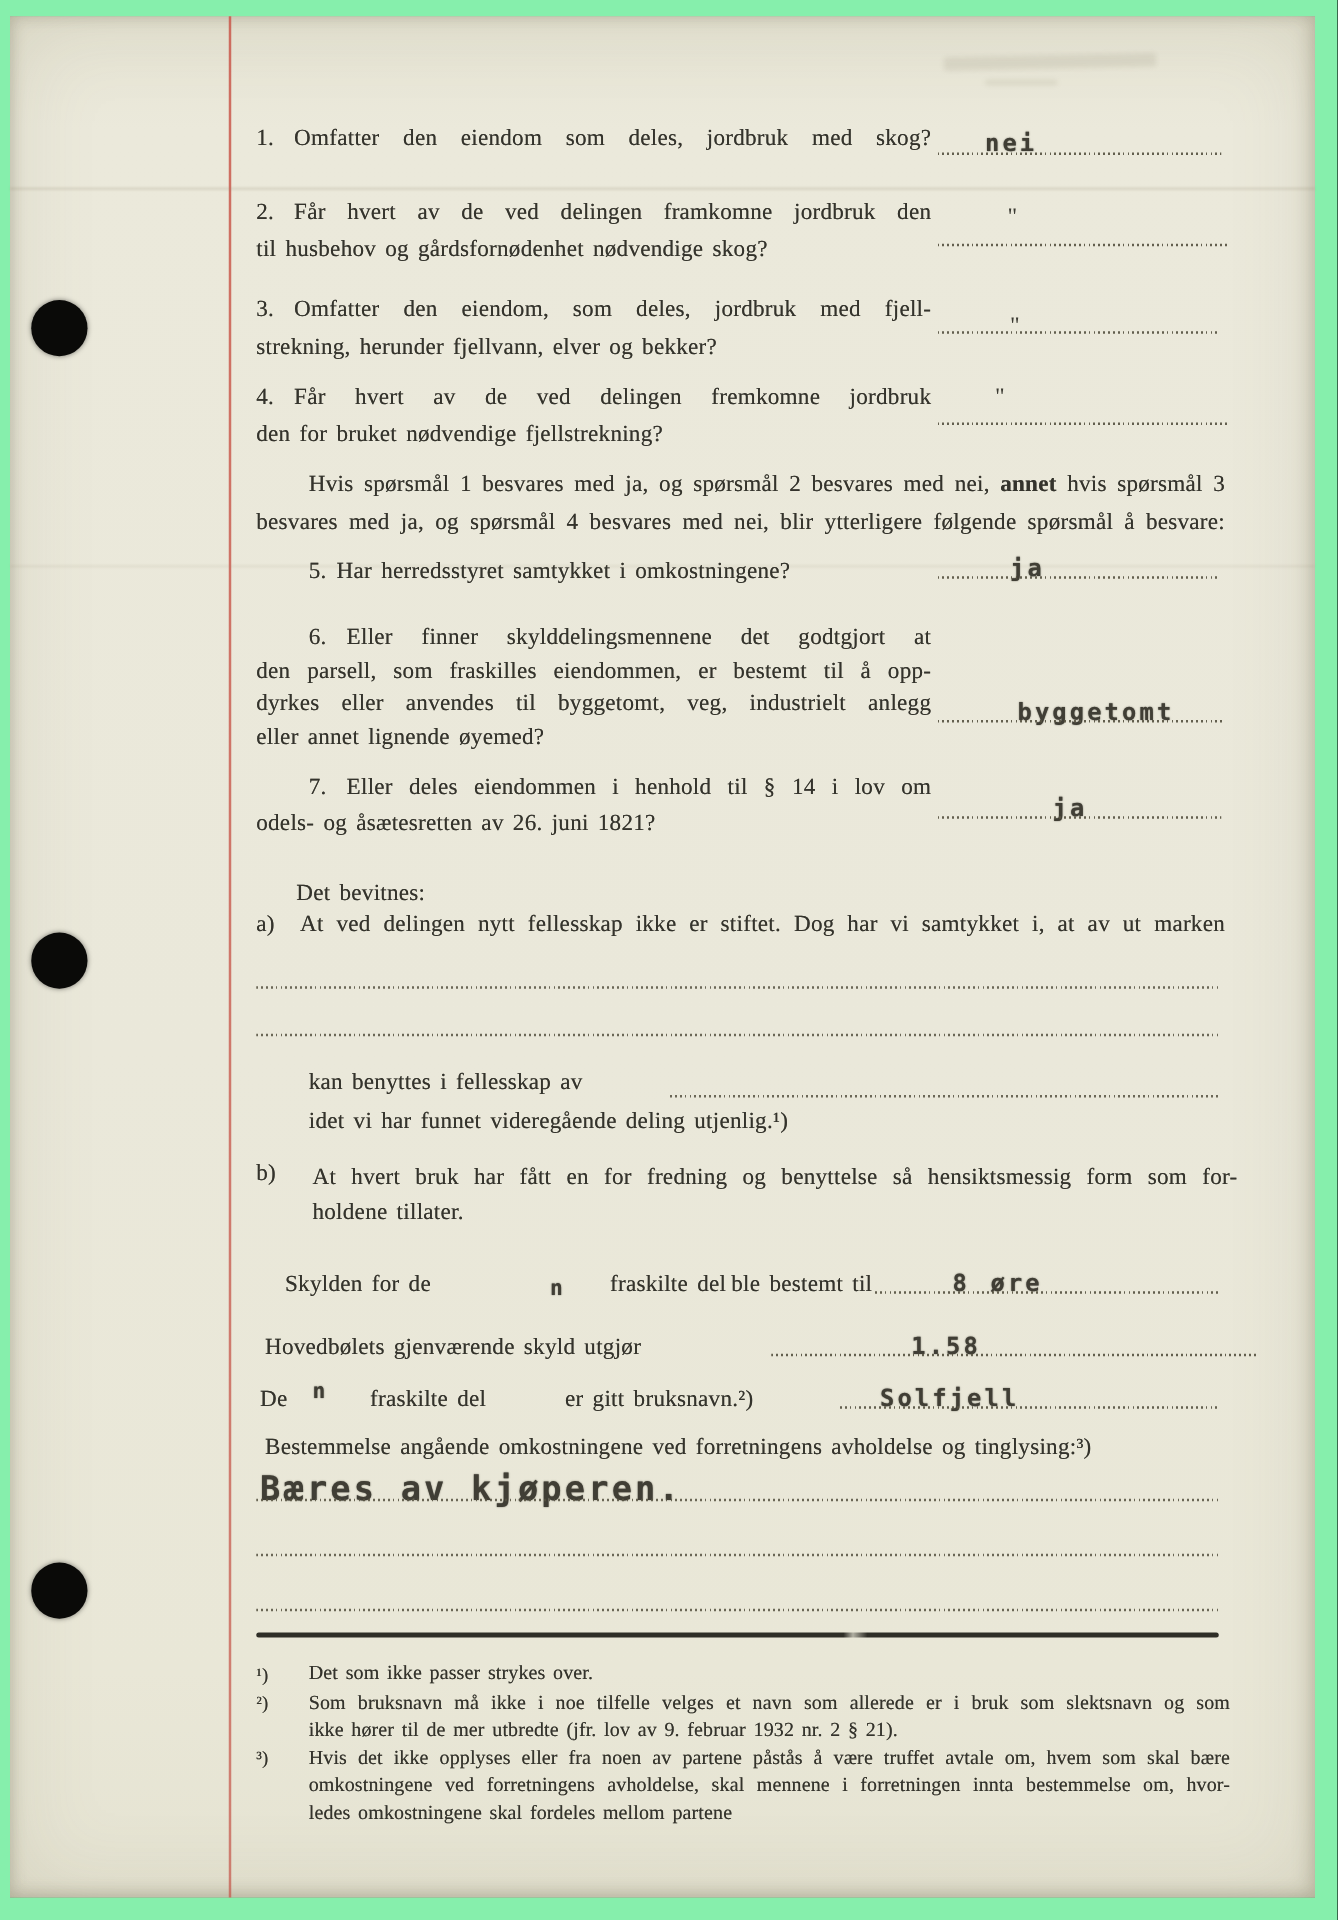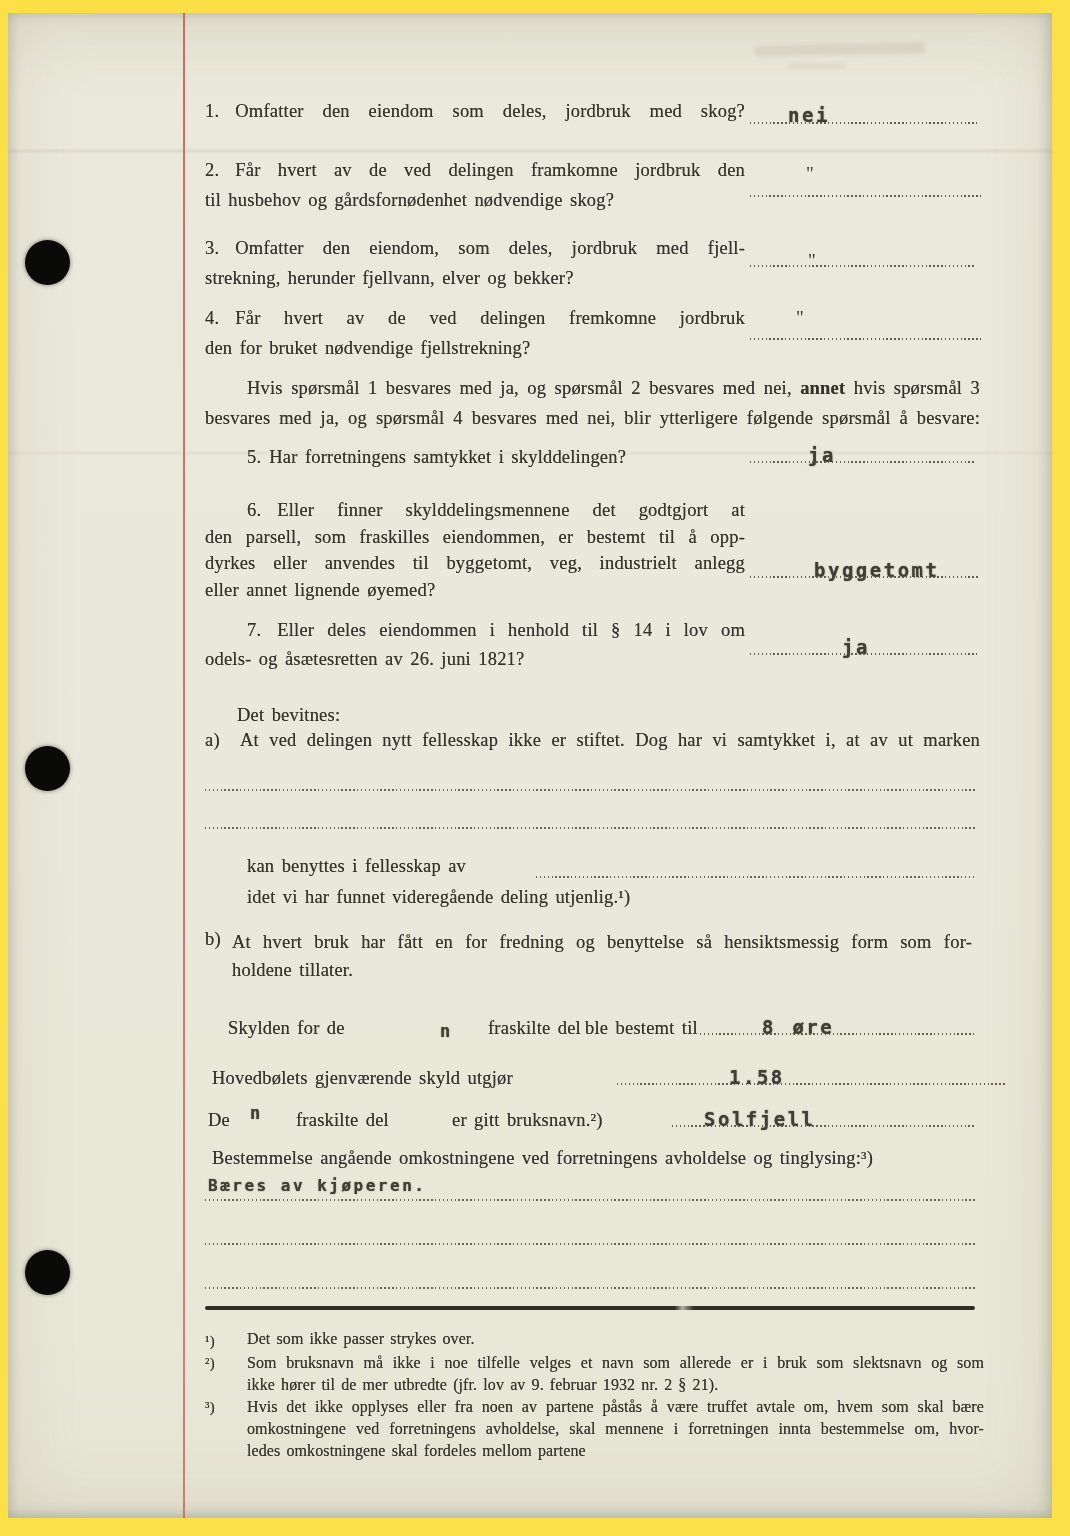--- a/index.html
+++ b/index.html
@@ -1,16 +1,16 @@
 <!DOCTYPE html>
 <html><head>
 <meta charset="utf-8">
 <style>
   html,body{margin:0;padding:0;background:#000;}
-  .page{position:relative;width:1070px;height:1536px;background:#fde047;overflow:hidden;
+  .page{position:relative;width:1070px;height:1536px;background:#86efac;overflow:hidden;
         font-family:"Liberation Serif",serif;}
   .paper{position:absolute;left:8px;top:13px;width:1044px;height:1505px;
          background:linear-gradient(180deg,#e6e4d4 0%,#ebe9db 6%,#eae8da 55%,#e9e7d7 88%,#e5e3d2 100%);
          box-shadow:inset 0 0 70px rgba(125,118,90,.16), inset -6px 0 14px rgba(110,105,80,.18),
                     inset 4px 0 10px rgba(110,105,80,.12), inset 0 -5px 12px rgba(110,105,80,.15);}
   .redline{position:absolute;left:183px;top:13px;width:2px;height:1505px;
            background:linear-gradient(180deg,rgba(201,88,75,.85),rgba(196,84,72,.7));}
   .hole{position:absolute;left:25px;width:45px;height:45px;border-radius:50%;background:#0a0a08;
         box-shadow:0 0 4px rgba(0,0,0,.5);}
   .print{position:absolute;color:#34332c;font-size:18.5px;letter-spacing:.2px;word-spacing:2.5px;
@@ -82,21 +82,21 @@
   <div class="ans" style="left:750px;top:318px;width:232px;height:22px">
     <span class="ditto mark" style="left:46px;top:-11px">"</span>
   </div>
 
   <div class="print" style="left:205px;top:374px;width:775px;line-height:29.5px">
     <div class="jline" style="text-indent:42px"><span>Hvis spørsmål 1 besvares med ja, og spørsmål 2 besvares med nei, </span><span class="bold">annet</span><span> hvis spørsmål 3</span></div>
     <div class="jline">besvares med ja, og spørsmål 4 besvares med nei, blir ytterligere følgende spørsmål å besvare:</div>
   </div>
 
   <div class="print" style="left:205px;top:447px;width:540px">
-    <span class="qnum" style="margin-left:42px;margin-right:8px">5.</span><span>Har forretningens samtykket i skylddelingen?</span>
+    <span class="qnum" style="margin-left:42px;margin-right:8px">5.</span><span>Har herredsstyret samtykket i omkostningene?</span>
   </div>
   <div class="ans" style="left:750px;top:441px;width:225px;height:22px">
     <span class="typed mark" style="left:58px;bottom:-3px">ja</span>
   </div>
 
   <div class="print" style="left:205px;top:497px;width:540px;line-height:26.5px">
     <div class="jline"><span class="qnum" style="margin-left:42px">6.</span><span>Eller finner skylddelingsmennene det godtgjort at</span></div>
     <div class="jline">den parsell, som fraskilles eiendommen, er bestemt til å opp-</div>
     <div class="jline">dyrkes eller anvendes til byggetomt, veg, industrielt anlegg</div>
     <div>eller annet lignende øyemed?</div>
@@ -118,21 +118,21 @@
   <div class="print jline" style="left:240px;top:730px;width:740px">At ved delingen nytt fellesskap ikke er stiftet. Dog har vi samtykket i, at av ut marken</div>
 
   <div class="dotline" style="left:205px;top:789px;width:770px"></div>
   <div class="dotline" style="left:205px;top:827px;width:770px"></div>
 
   <div class="print" style="left:247px;top:856px">kan benyttes i fellesskap av</div>
   <div class="dotline" style="left:536px;top:876px;width:440px"></div>
   <div class="print" style="left:247px;top:887px">idet vi har funnet videregående deling utjenlig.¹)</div>
 
   <div class="print" style="left:205px;top:929px">b)</div>
-  <div class="print" style="left:232px;top:929px;width:740px;line-height:27.5px">
+  <div class="print" style="left:250px;top:929px;width:740px;line-height:27.5px">
     <div class="jline">At hvert bruk har fått en for fredning og benyttelse så hensiktsmessig form som for-</div>
     <div>holdene tillater.</div>
   </div>
 
   <div class="row print" style="top:1014px">
     <span class="abs" style="left:228px">Skylden for de</span>
     <span class="abs typed" style="left:440px;top:7px;font-size:17px">n</span>
     <span class="abs" style="left:488px">fraskilte del</span>
     <span class="abs" style="left:585px">ble bestemt til</span>
     <div class="ans" style="left:700px;top:0;width:275px;height:21px">
@@ -151,21 +151,21 @@
     <span class="abs" style="left:208px">De</span>
     <span class="abs typed" style="left:250px;top:-3px;font-size:17px">n</span>
     <span class="abs" style="left:296px">fraskilte del</span>
     <span class="abs" style="left:452px">er gitt bruksnavn.²)</span>
     <div class="ans" style="left:672px;top:0;width:303px;height:21px">
       <span class="typed mark" style="left:32px;bottom:-3px">Solfjell</span>
     </div>
   </div>
 
   <div class="print" style="left:212px;top:1148px">Bestemmelse angående omkostningene ved forretningens avholdelse og tinglysing:³)</div>
-  <div class="typed" style="position:absolute;left:208px;top:1176px;font-size:16px">Bæres av kjøperen.</div>
+  <div class="typed" style="position:absolute;left:208px;top:1176px;font-size:27px">Bæres av kjøperen.</div>
 
   <div class="dotline" style="left:205px;top:1199px;width:770px"></div>
   <div class="dotline" style="left:205px;top:1243px;width:770px"></div>
   <div class="dotline" style="left:205px;top:1287px;width:770px"></div>
 
   <div class="rule"></div>
 
   <div class="print fnmark" style="left:205px;top:1333px">¹)</div>
   <div class="print fn" style="left:247px;top:1330px;width:737px">Det som ikke passer strykes over.</div>
 

